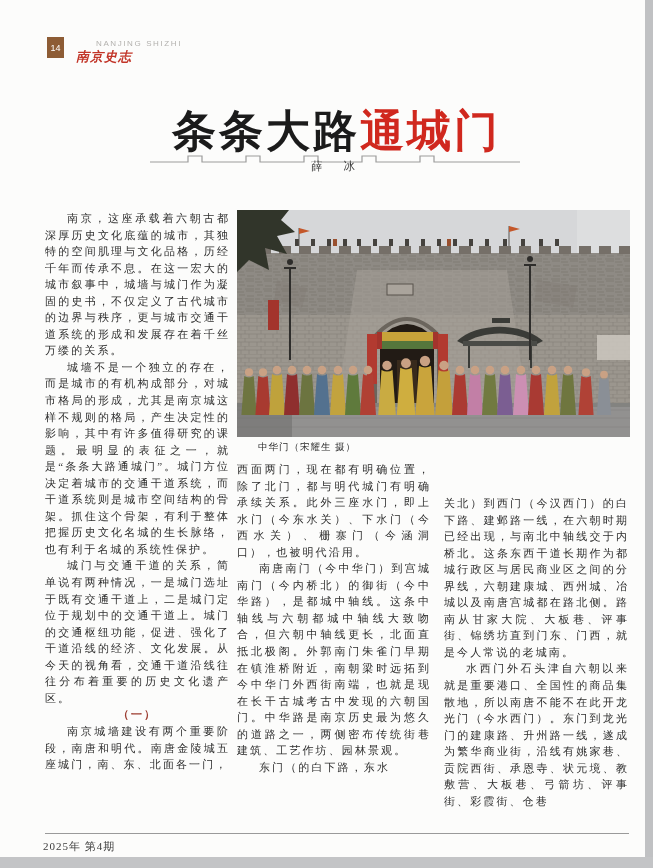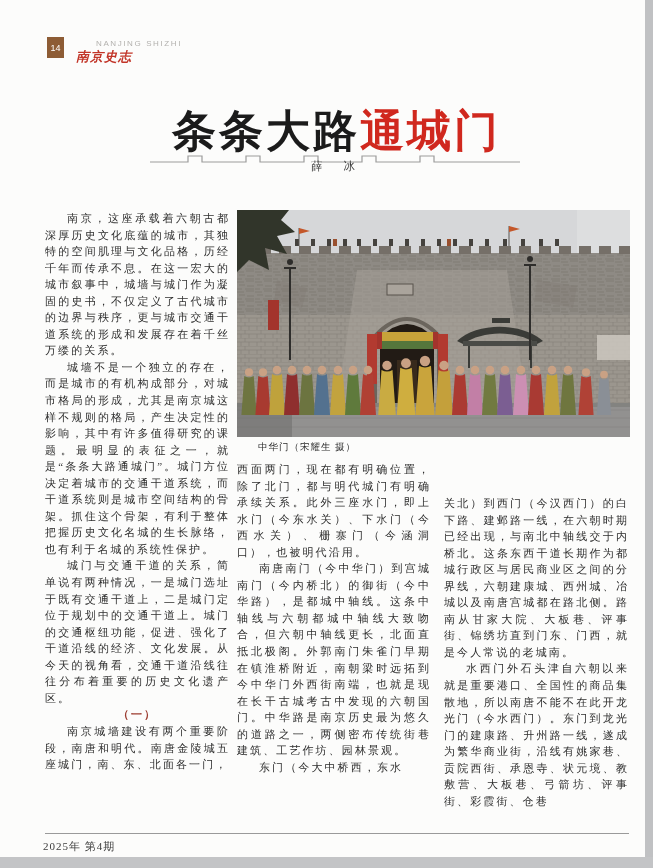--- a/index.html
+++ b/index.html
@@ -206,21 +206,21 @@
         <use href="#prs" transform="translate(367,205) scale(0.9)" color="#8a8f96"></use>
       </g>
     </svg>
   </figure>
 
   <div class="abs caption">中华门（宋耀生  摄）</div>
 
   <div class="abs col col-mid">
     <p>西面两门，现在都有明确位置，除了北门，都与明代城门有明确承续关系。此外三座水门，即上水门（今东水关）、下水门（今西水关）、栅寨门（今涵洞口），也被明代沿用。</p>
     <p class="ind">南唐南门（今中华门）到宫城南门（今内桥北）的御街（今中华路），是都城中轴线。这条中轴线与六朝都城中轴线大致吻合，但六朝中轴线更长，北面直抵北极阁。外郭南门朱雀门早期在镇淮桥附近，南朝梁时远拓到今中华门外西街南端，也就是现在长干古城考古中发现的六朝国门。中华路是南京历史最为悠久的道路之一，两侧密布传统街巷建筑、工艺作坊、园林景观。</p>
-    <p class="ind">东门（今大中桥西，东水</p>
+    <p class="ind">东门（的白下路，东水</p>
   </div>
 
   <div class="abs col col-right">
     <p>关北）到西门（今汉西门）的白下路、建邺路一线，在六朝时期已经出现，与南北中轴线交于内桥北。这条东西干道长期作为都城行政区与居民商业区之间的分界线，六朝建康城、西州城、冶城以及南唐宫城都在路北侧。路南从甘家大院、大板巷、评事街、锦绣坊直到门东、门西，就是今人常说的老城南。</p>
     <p class="ind">水西门外石头津自六朝以来就是重要港口、全国性的商品集散地，所以南唐不能不在此开龙光门（今水西门）。东门到龙光门的建康路、升州路一线，遂成为繁华商业街，沿线有姚家巷、贡院西街、承恩寺、状元境、教敷营、大板巷、弓箭坊、评事街、彩霞街、仓巷</p>
   </div>
 
   <div class="abs footer-line"></div>
   <div class="abs footer">2025年  第4期</div>
 

